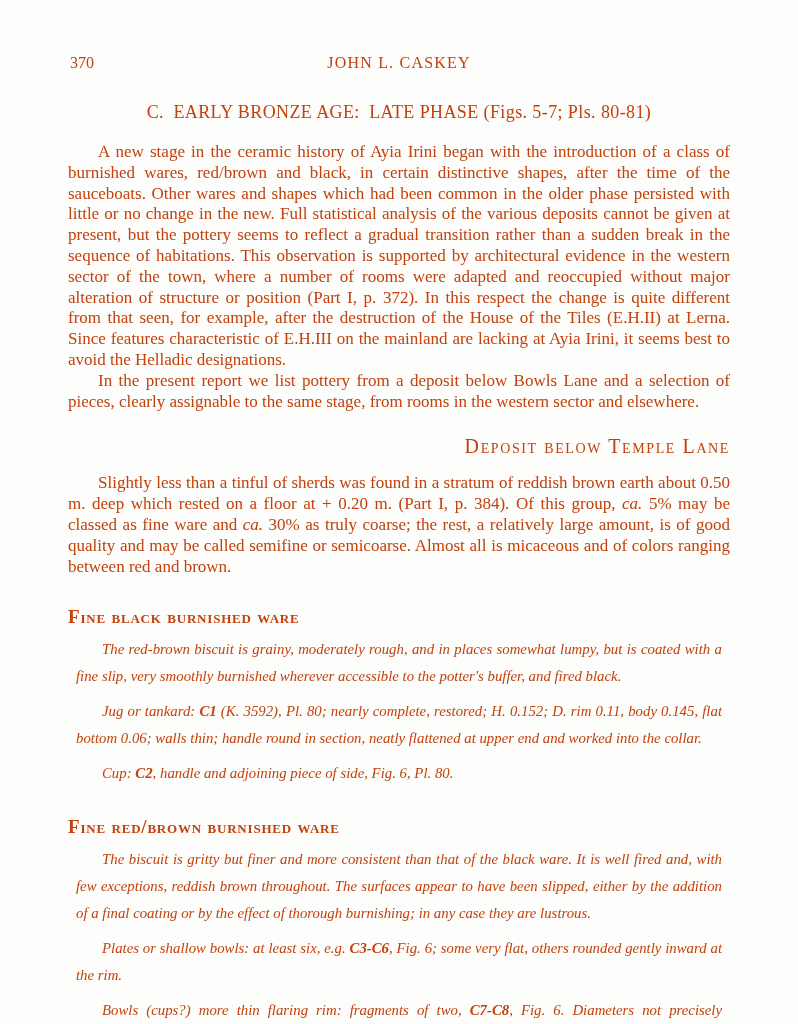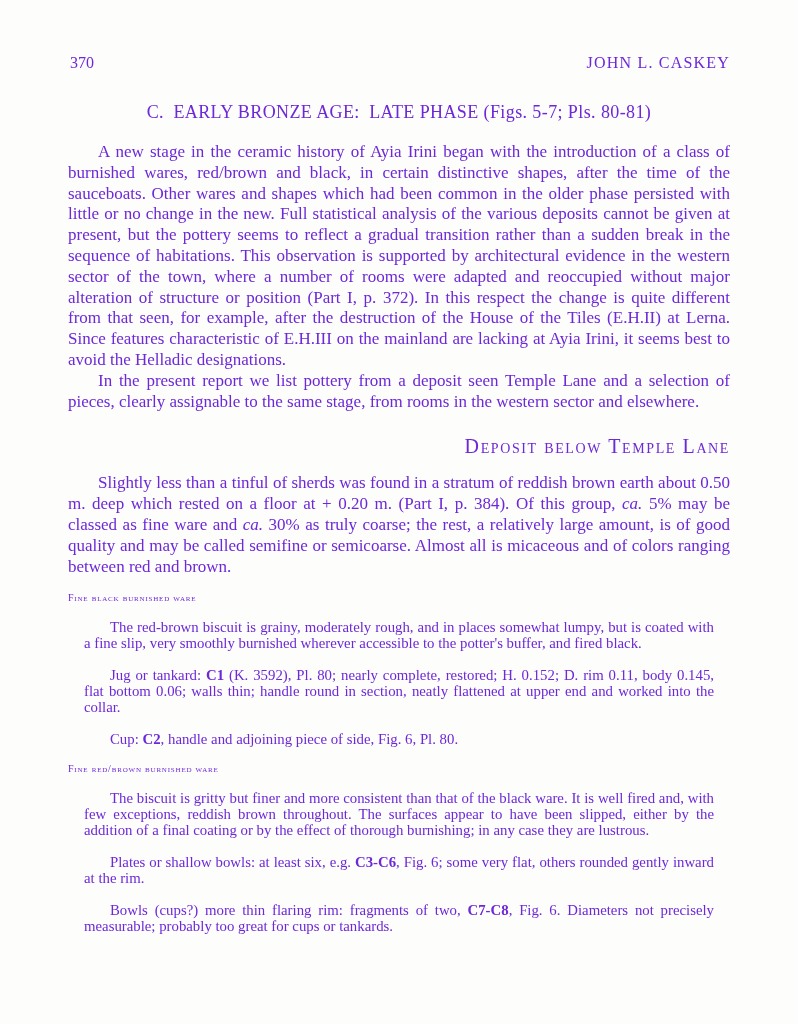--- a/index.html
+++ b/index.html
@@ -7,39 +7,39 @@
     padding: 0;
     background: #e8e8e6;
   }
   .page {
     position: relative;
     width: 798px;
     height: 1024px;
     margin: 0 auto;
     box-sizing: border-box;
     background: #fdfdfb;
-    color: #6d28d9;
+    color: #c2410c;
     font-family: "Liberation Serif", serif;
     padding: 54px 68px 0 68px;
     overflow: hidden;
   }
   .running-header {
     position: relative;
     height: 22px;
     margin-bottom: 26px;
     font-size: 16px;
   }
   .page-num {
     position: absolute;
     left: 2px;
     top: 0;
   }
   .running-author {
     display: block;
-    text-align: right;
+    text-align: center;
     letter-spacing: 1.2px;
   }
   h1.title {
     margin: 0 0 19px 0;
     text-align: center;
     font-size: 18px;
     font-weight: normal;
     letter-spacing: 0.4px;
   }
   p.body {
@@ -51,48 +51,49 @@
   p.indent { text-indent: 30px; }
   h2.center-heading {
     margin: 23px 0 15px 0;
     text-align: right;
     font-weight: normal;
     font-variant: small-caps;
     font-size: 20px;
     letter-spacing: 1.6px;
   }
   h3.sub-heading {
-    margin: 15px 0 7px 0;
-    font-weight: normal;
+    margin: 29px 0 7px 0;
+    font-weight: bold;
     font-variant: small-caps;
-    font-size: 10px;
+    font-size: 19px;
     letter-spacing: 0.8px;
   }
   p.small {
-    margin: 16px;
+    margin: 8px;
     font-size: 14.8px;
-    line-height: 16px;
+    line-height: 27px;
     text-align: justify;
+    font-style: italic;
   }
   p.small.indent { text-indent: 26px; }
 </style>
 </head>
 <body>
 
 <div class="page">
 
   <div class="running-header">
     <span class="page-num">370</span>
     <span class="running-author">JOHN L. CASKEY</span>
   </div>
 
   <h1 class="title">C. EARLY BRONZE AGE: LATE PHASE (Figs. 5-7; Pls. 80-81)</h1>
 
   <p class="body indent">A new stage in the ceramic history of Ayia Irini began with the introduction of a class of burnished wares, red/brown and black, in certain distinctive shapes, after the time of the sauceboats. Other wares and shapes which had been common in the older phase persisted with little or no change in the new. Full statistical analysis of the various deposits cannot be given at present, but the pottery seems to reflect a gradual transition rather than a sudden break in the sequence of habitations. This observation is supported by architectural evidence in the western sector of the town, where a number of rooms were adapted and reoccupied without major alteration of structure or position (Part I, p. 372). In this respect the change is quite different from that seen, for example, after the destruction of the House of the Tiles (E.H.II) at Lerna. Since features characteristic of E.H.III on the mainland are lacking at Ayia Irini, it seems best to avoid the Helladic designations.</p>
-  <p class="body indent">In the present report we list pottery from a deposit seen Temple Lane and a selection of pieces, clearly assignable to the same stage, from rooms in the western sector and elsewhere.</p>
+  <p class="body indent">In the present report we list pottery from a deposit below Bowls Lane and a selection of pieces, clearly assignable to the same stage, from rooms in the western sector and elsewhere.</p>
 
   <h2 class="center-heading">Deposit below Temple Lane</h2>
 
   <p class="body indent"><span>Slightly less than a tinful of sherds was found in a stratum of reddish brown earth about 0.50 m. deep which rested on a floor at + 0.20 m. (Part I, p. 384). Of this group, </span><span style="font-style: italic;">ca.</span><span> 5% may be classed as fine ware and </span><span style="font-style: italic;">ca.</span><span> 30% as truly coarse; the rest, a relatively large amount, is of good quality and may be called semifine or semicoarse. Almost all is micaceous and of colors ranging between red and brown.</span></p>
 
   <h3 class="sub-heading">Fine black burnished ware</h3>
 
   <p class="small indent">The red-brown biscuit is grainy, moderately rough, and in places somewhat lumpy, but is coated with a fine slip, very smoothly burnished wherever accessible to the potter's buffer, and fired black.</p>
   <p class="small indent"><span>Jug or tankard: </span><span style="font-weight: bold;">C1</span><span> (K. 3592), Pl. 80; nearly complete, restored; H. 0.152; D. rim 0.11, body 0.145, flat bottom 0.06; walls thin; handle round in section, neatly flattened at upper end and worked into the collar.</span></p>
   <p class="small indent"><span>Cup: </span><span style="font-weight: bold;">C2</span><span>, handle and adjoining piece of side, Fig. 6, Pl. 80.</span></p>

